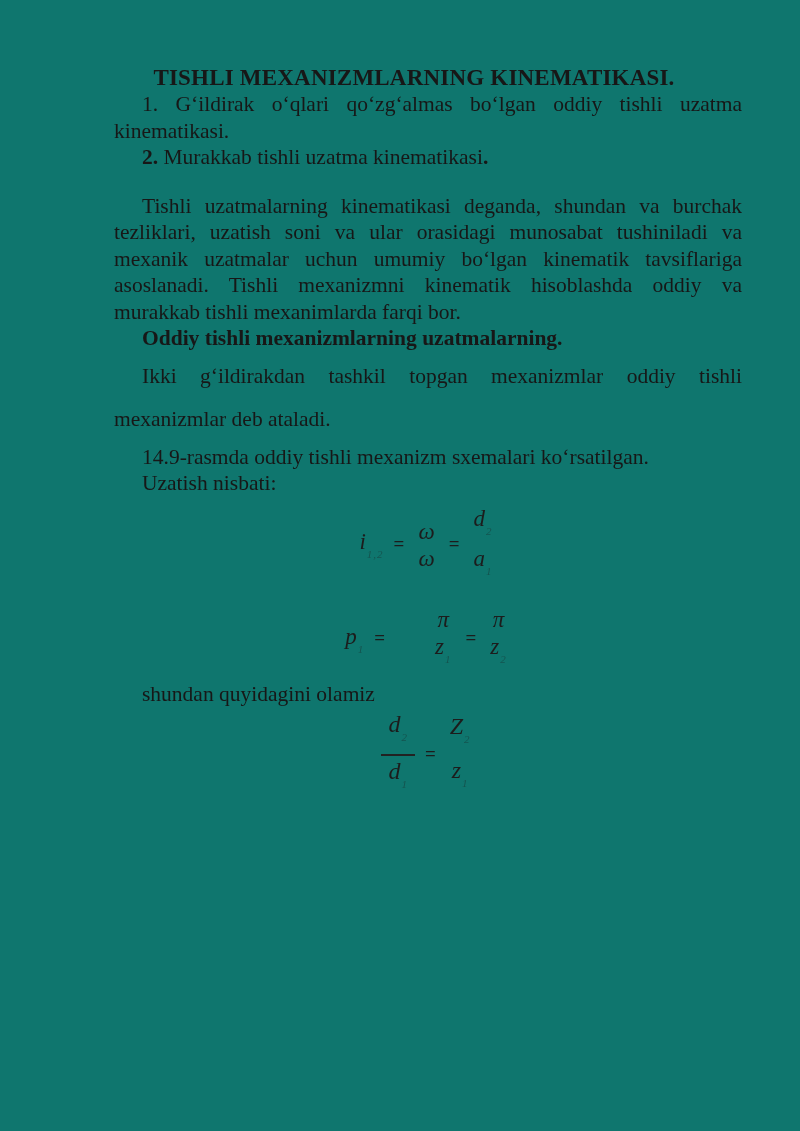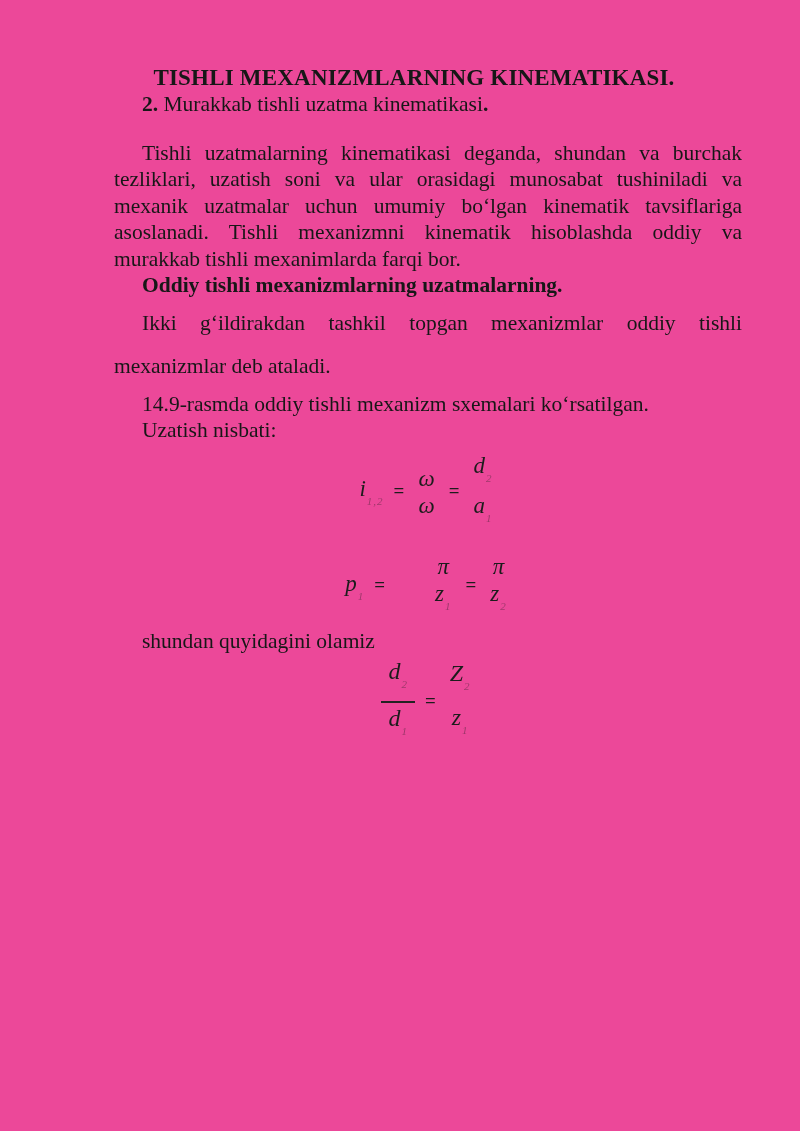--- a/index.html
+++ b/index.html
@@ -1,21 +1,21 @@
 <!DOCTYPE html>
 <html><head>
 <meta charset="utf-8">
 <style>
   html, body { margin: 0; padding: 0; background: #ffffff; }
   .page {
     position: relative;
     width: 800px;
     height: 1131px;
     box-sizing: border-box;
-    background: #ec4899;
+    background: #0f766e;
     padding: 64px 58px 0 114px;
     font-family: "Liberation Serif", "DejaVu Serif", serif;
     color: #171717;
     overflow: hidden;
   }
   .title {
     font-size: 23px;
     line-height: 27px;
     font-weight: 700;
     text-align: center;
@@ -63,20 +63,21 @@
   .f-result .fnum, .f-result .fden { line-height: 31px; }
   .fgap { margin-left: 36px; }
 </style>
 </head>
 <body>
 
 <div class="page">
 
   <h1 class="title">TISHLI MEXANIZMLARNING KINEMATIKASI.</h1>
 
+  <p class="just ind"><span>1.</span> <span>G‘ildirak o‘qlari qo‘zg‘almas bo‘lgan oddiy tishli uzatma kinematikasi.</span></p>
 
   <p class="ind"><b>2.</b> <span>Murakkab tishli uzatma kinematikasi</span><b>.</b></p>
 
   <p class="just ind mt-blank">Tishli uzatmalarning kinematikasi deganda, shundan va burchak tezliklari, uzatish soni va ular orasidagi munosabat tushiniladi va mexanik uzatmalar uchun umumiy bo‘lgan kinematik tavsiflariga asoslanadi. Tishli mexanizmni kinematik hisoblashda oddiy va murakkab tishli mexanimlarda farqi bor.</p>
 
   <p class="bold ind">Oddiy tishli mexanizmlarning uzatmalarning.</p>
 
   <p class="just ind ls15 mt-sm">Ikki g‘ildirakdan tashkil topgan mexanizmlar oddiy tishli mexanizmlar deb ataladi.</p>
 
   <p class="ind mt-sm">14.9-rasmda oddiy tishli mexanizm sxemalari ko‘rsatilgan.</p>

